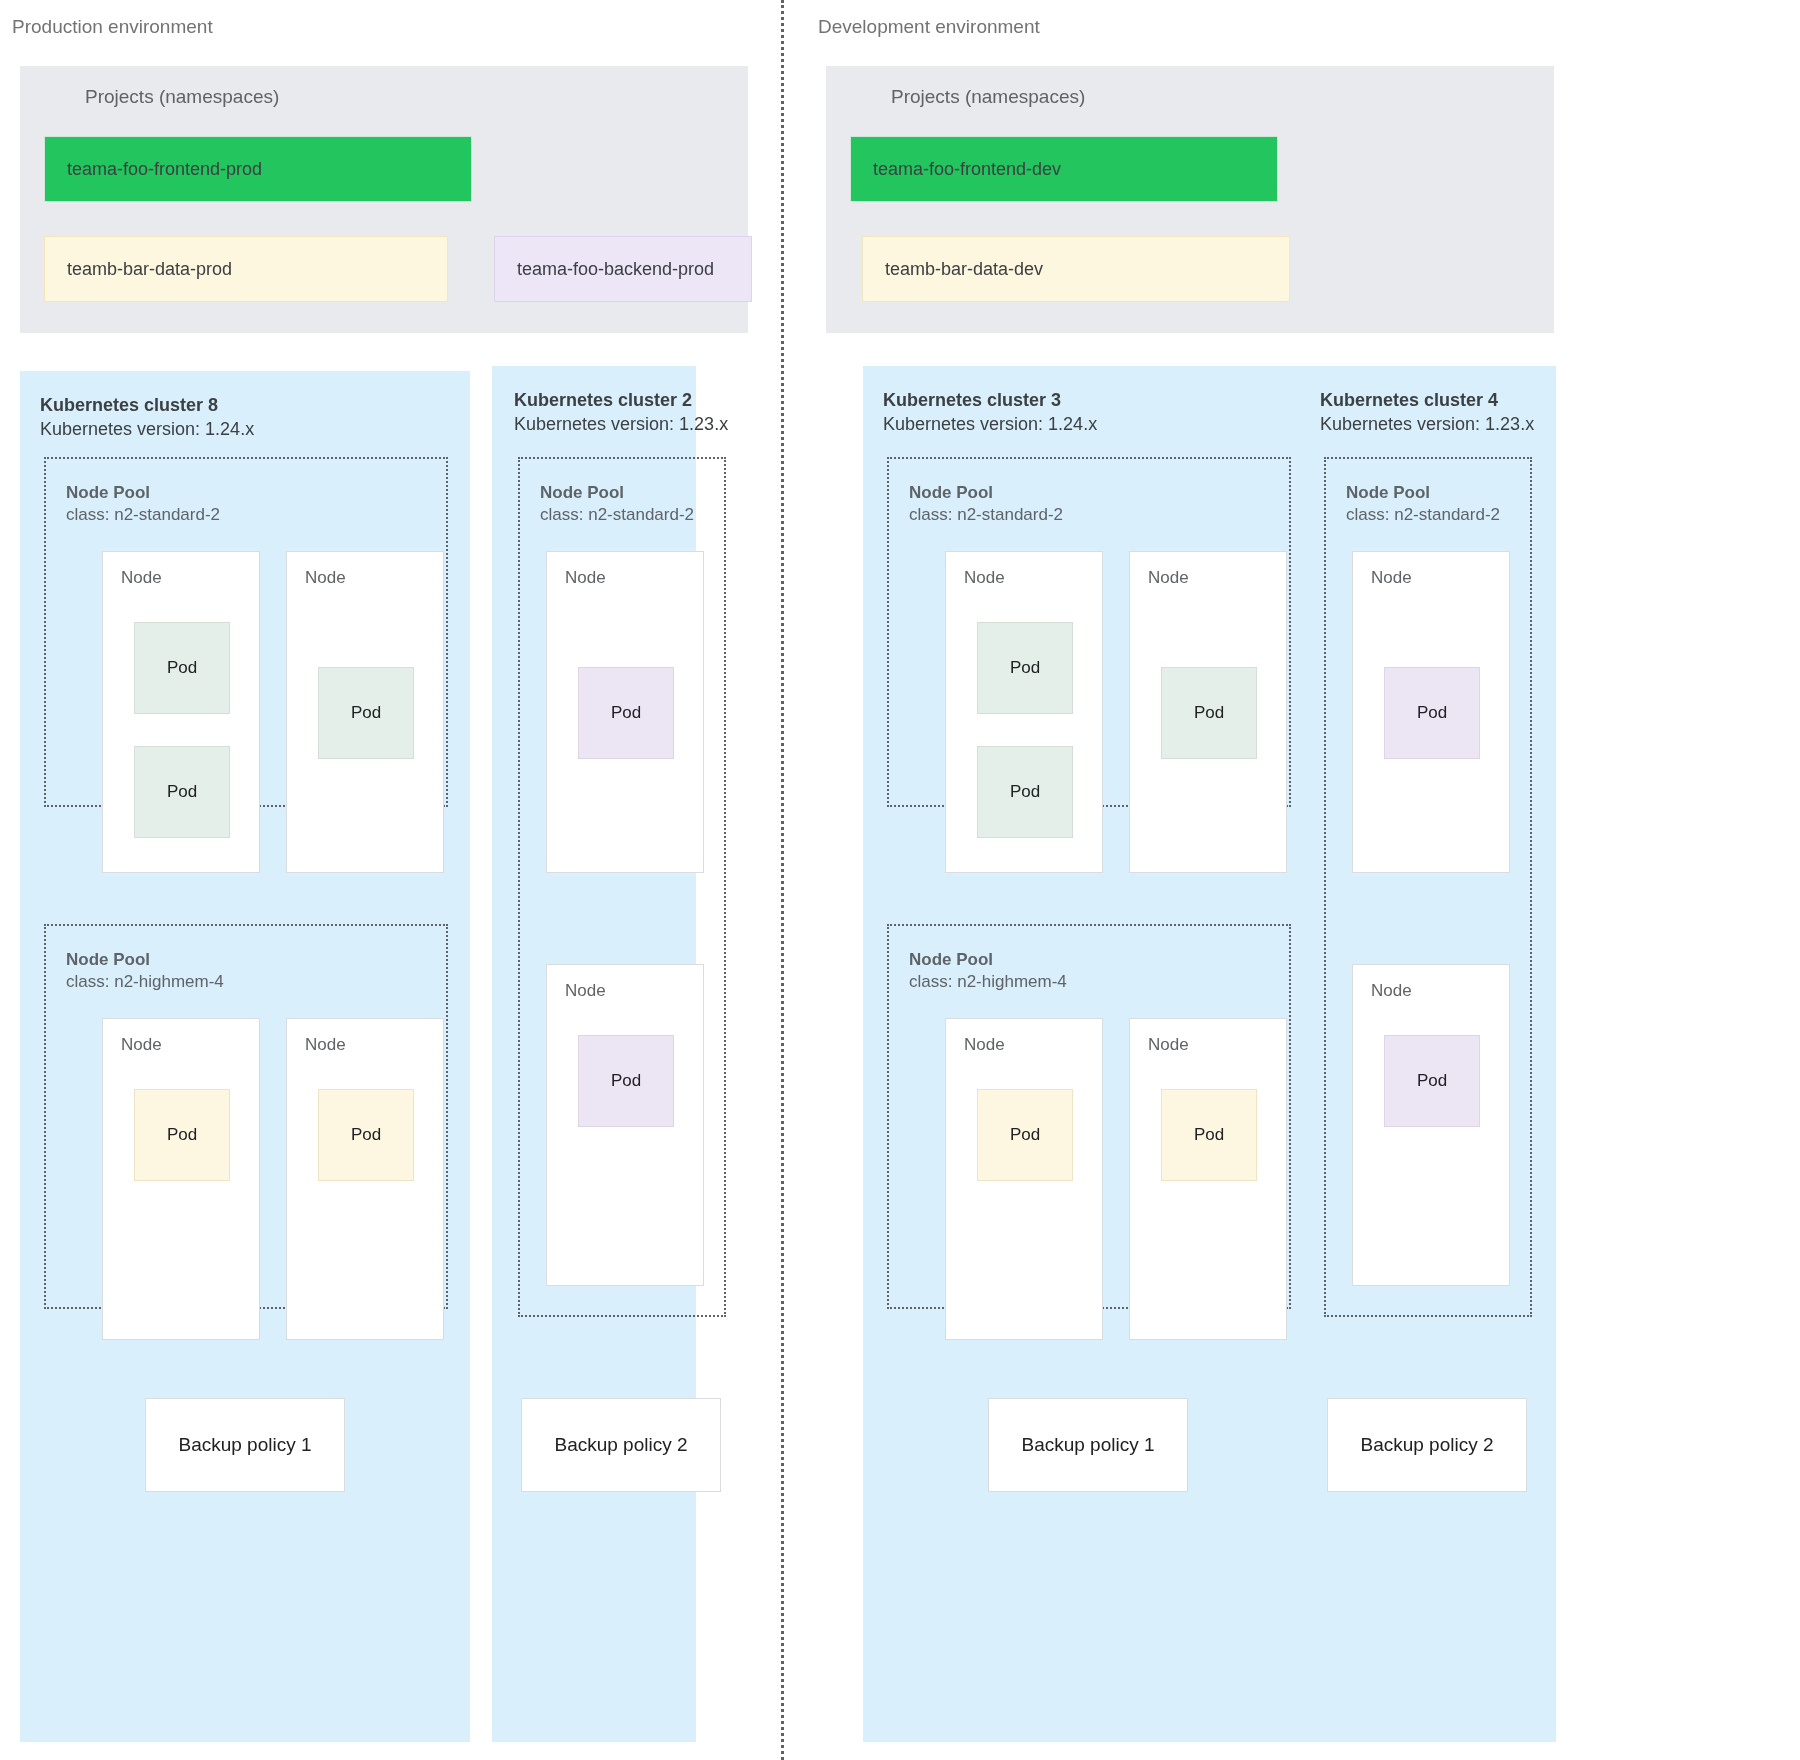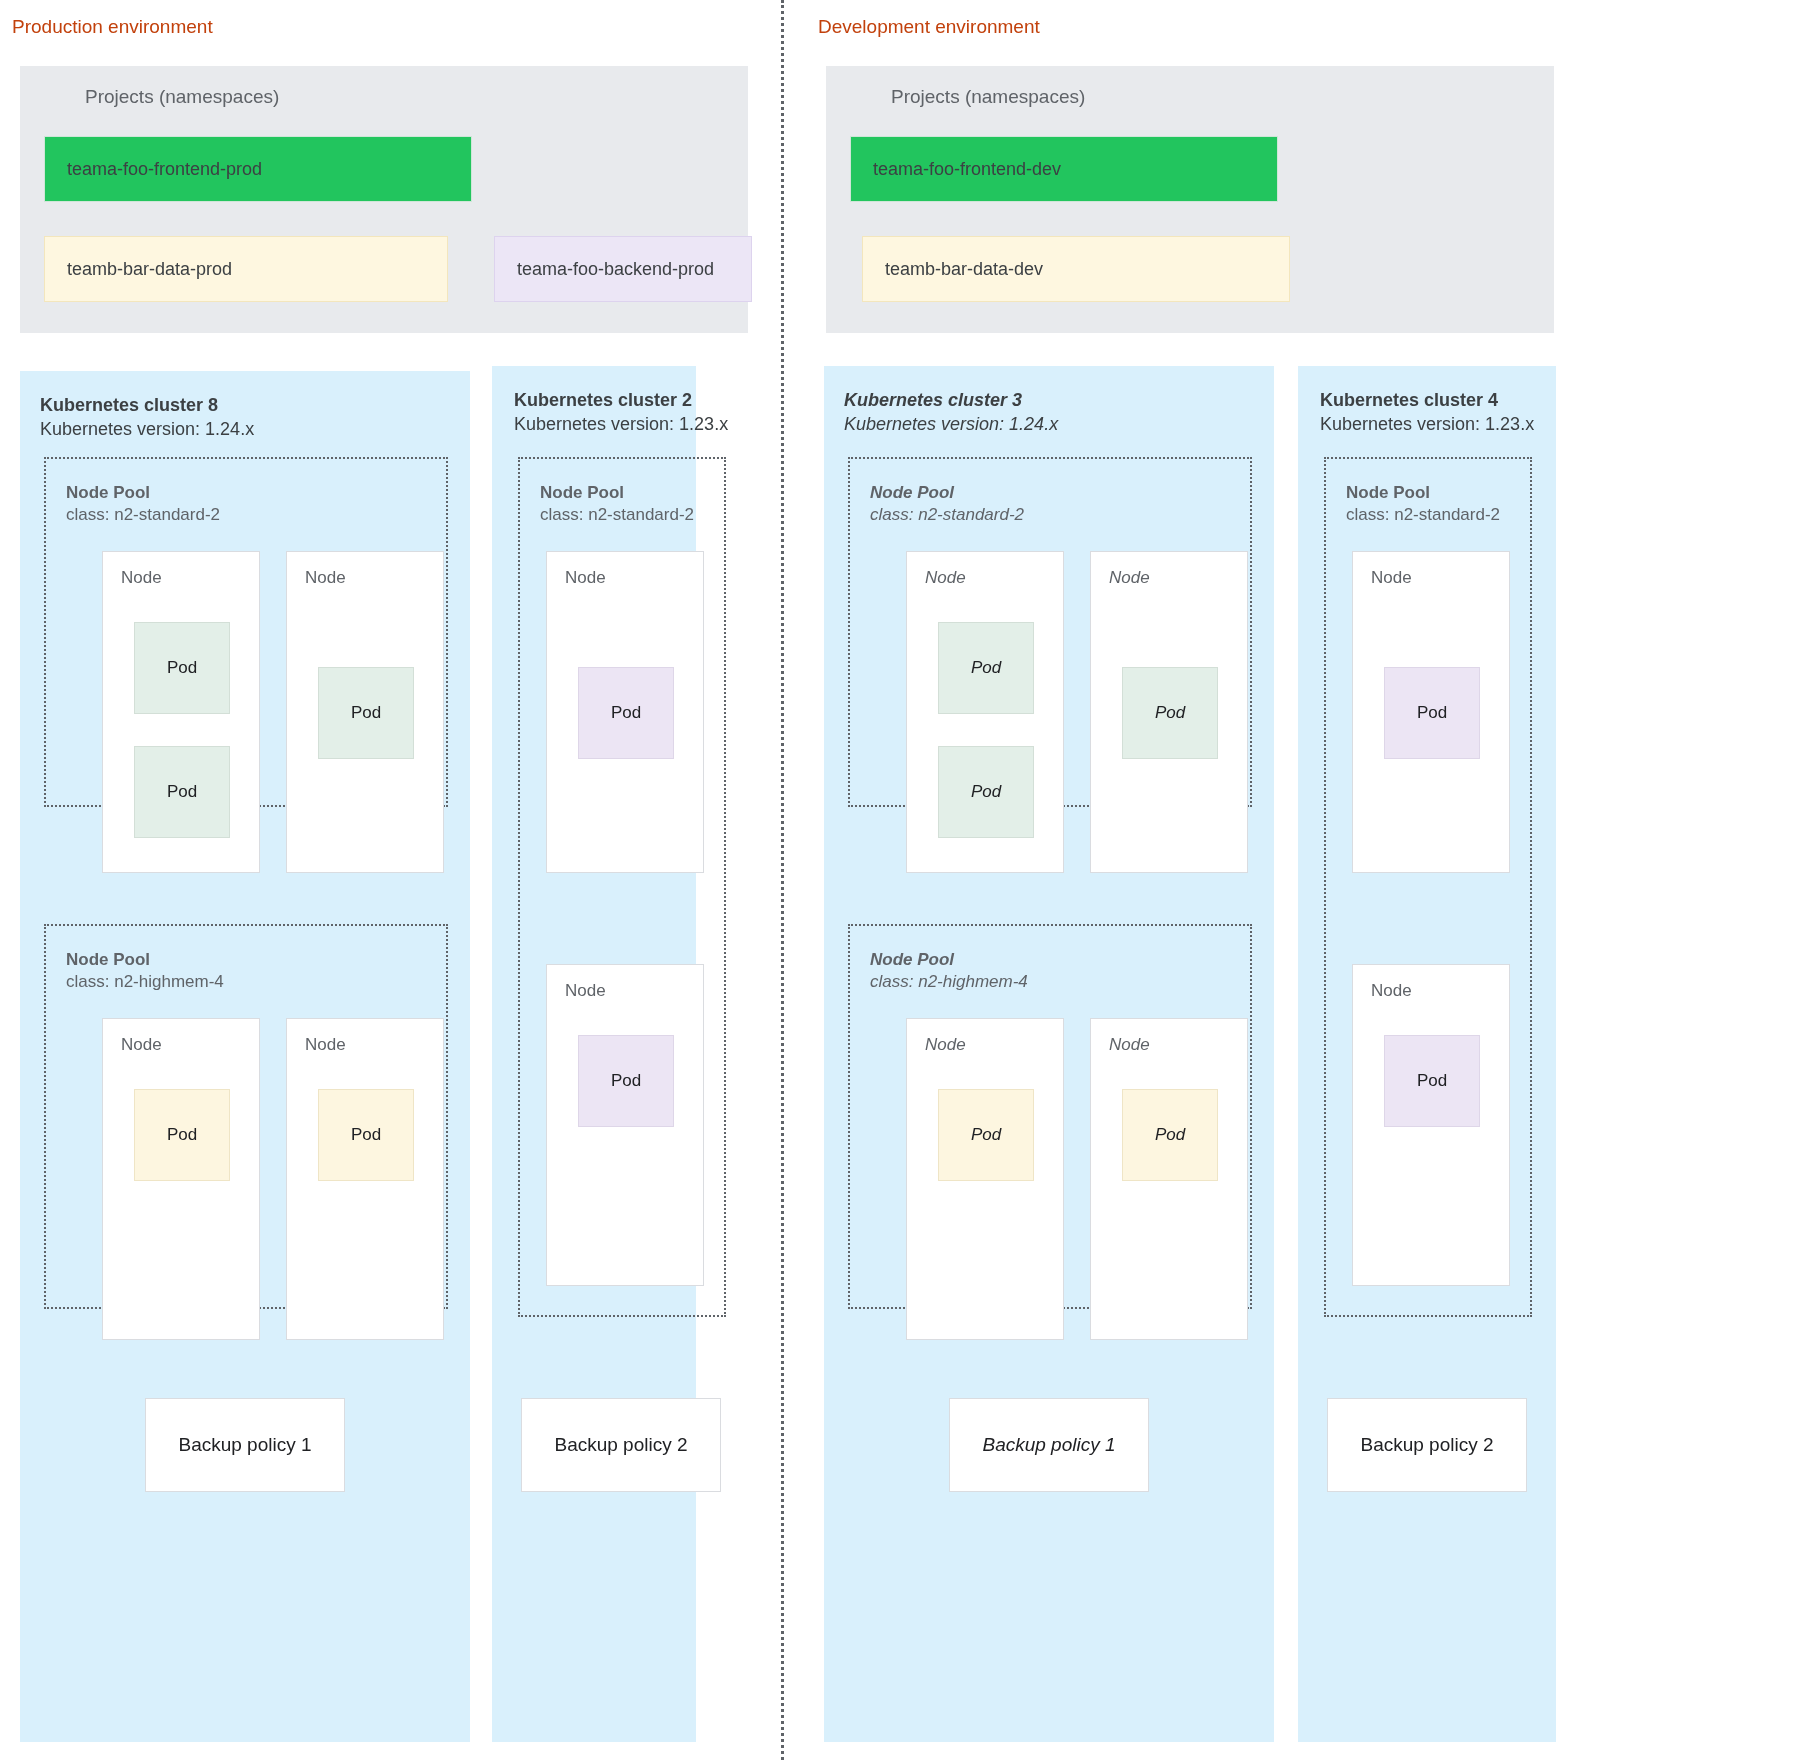--- a/index.html
+++ b/index.html
@@ -18,21 +18,21 @@
   .env-divider{
     position:absolute;top:0;bottom:0;width:0;
     border-left:3px dotted #5f6368;
   }
 
   
   .env{position:absolute;top:0;}
   .env-title{
     position:absolute;
     font-size:19px;
-    color:#c2410c;
+    color:#737373;
     white-space:nowrap;
   }
 
   
   .projects-panel{
     position:absolute;
     background:#e8eaed;
     box-sizing:border-box;
   }
   .projects-title{
@@ -259,21 +259,21 @@
       <div class="ns-chip ns-green" style="left:24px;top:70px;width:428px;height:66px;">
         <span>teama-foo-frontend-dev</span>
       </div>
 
       <div class="ns-chip ns-yellow" style="left:24px;top:170px;width:428px;height:66px;margin-left:12px;">
         <span>teamb-bar-data-dev</span>
       </div>
 
     </div>
 
-    <div class="cluster" style="left:824px;top:366px;width:450px;height:1376px;font-style:italic;">
+    <div class="cluster" style="left:863px;top:366px;width:450px;height:1376px;">
 
       <div class="cluster-name" style="left:20px;top:24px;">Kubernetes cluster 3</div>
       <div class="cluster-version" style="left:20px;top:48px;">Kubernetes version: 1.24.x</div>
 
       <div class="nodepool" style="left:24px;top:91px;width:404px;height:350px;">
         <div class="np-title" style="left:20px;top:24px;">Node Pool</div>
         <div class="np-class" style="left:20px;top:46px;">class: n2-standard-2</div>
 
         <div class="node" style="left:56px;top:92px;width:158px;height:322px;">
           <div class="node-label">Node</div>

